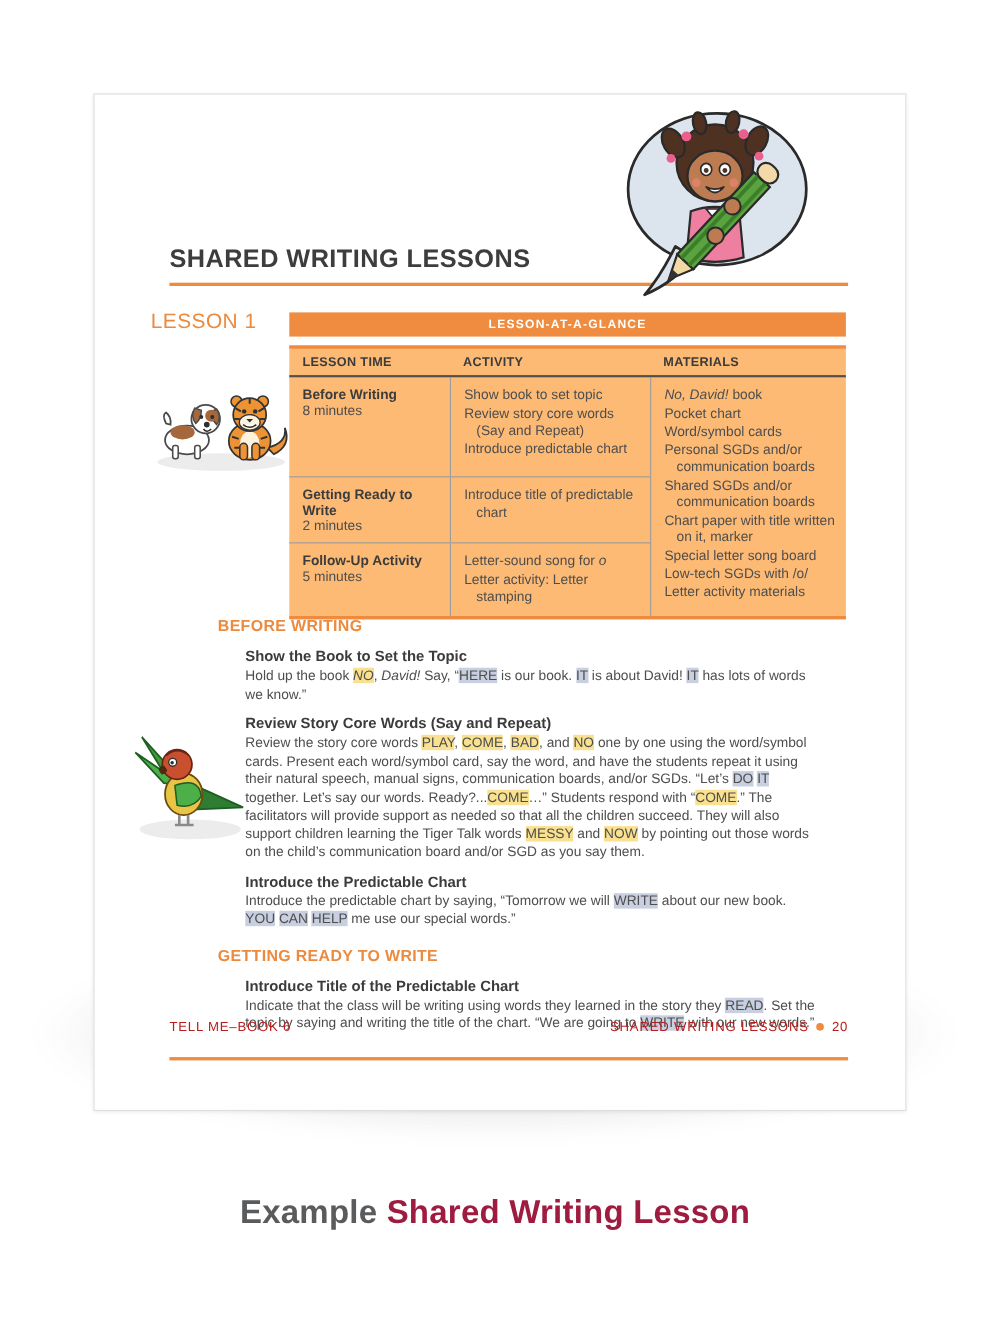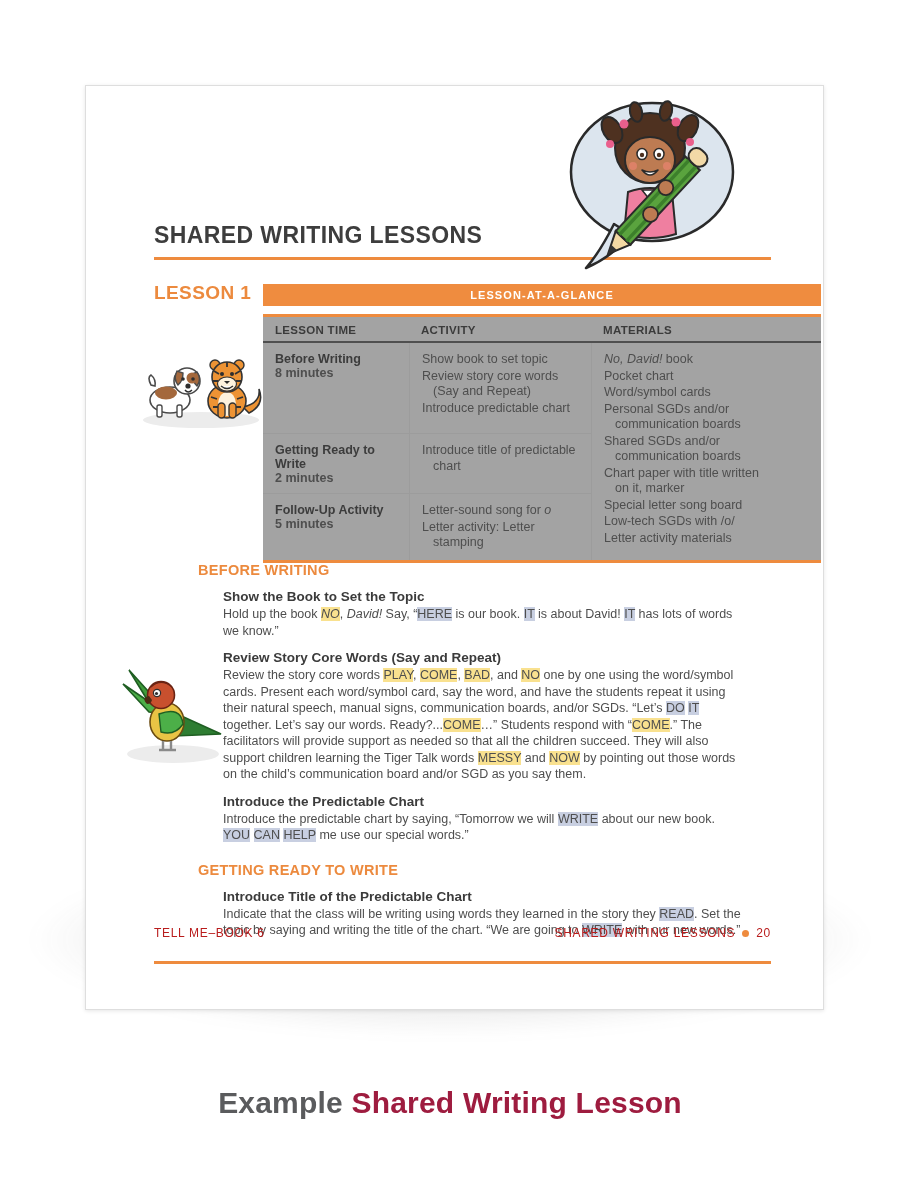--- a/index.html
+++ b/index.html
@@ -25,47 +25,47 @@
   .doc-title {
     position:absolute; left:68px; top:136px;
     font-size:23px; font-weight:bold; color:#3d3d3d; letter-spacing:0.4px;
   }
   .title-rule {
     position:absolute; left:68px; top:171px; width:617px; height:3px;
     background:#ee8b3e; z-index:1;
   }
   .girl-illo { position:absolute; left:476px; top:10px; width:176px; height:180px; z-index:2; }
   .lesson-label {
-    position:absolute; left:68px; top:196px;
-    font-size:19px; font-weight:bold; color:#ec8a3e; letter-spacing:0.4px;
-  }
-  
-  .glance { position:absolute; left:177px; top:198px; width:558px; }
+    position:absolute; left:51px; top:196px;
+    font-size:19px; font-weight:normal; color:#ec8a3e; letter-spacing:0.4px;
+  }
+  
+  .glance { position:absolute; left:177px; top:198px; width:506px; }
   .banner {
     height:22px; background:#ef8c3f; color:#ffffff;
     font-size:11px; font-weight:bold; letter-spacing:1.1px;
     display:flex; align-items:center; justify-content:center;
   }
-  .gtable { margin-top:8px; background:#a3a3a3; border-top:3px solid #ee8b3e; border-bottom:3px solid #ee8b3e; }
+  .gtable { margin-top:8px; background:#fdba74; border-top:3px solid #ee8b3e; border-bottom:3px solid #ee8b3e; }
   .ghead { display:flex; border-bottom:2px solid #4f4f4f; }
   .ghead .hcell {
     font-size:11.5px; font-weight:bold; color:#3b3b3b; letter-spacing:0.3px;
     padding:7px 12px 5px 12px; box-sizing:border-box;
   }
   .hc1 { width:146px; } .hc2 { width:182px; } .hc3 { width:178px; }
   .gbody { display:flex; }
   .gleft { width:328px; }
   .grow { display:flex; }
   .grow + .grow { border-top:1px solid #9c9c9c; }
   .gtime { width:146px; box-sizing:border-box; padding:9px 10px 8px 12px; }
   .gact  { width:182px; box-sizing:border-box; padding:9px 12px 8px 12px; border-left:1px solid #9c9c9c; }
   .gmat  { width:178px; box-sizing:border-box; padding:9px 0 10px 12px; border-left:1px solid #9c9c9c; }
   .row-1 { min-height:90px; } .row-2 { min-height:46px; } .row-3 { min-height:60px; }
   .time-title { font-size:12.5px; font-weight:bold; color:#3c3c3c; }
-  .time-detail { font-size:12.5px; color:#4e4e4e;font-weight:bold; }
+  .time-detail { font-size:12.5px; color:#4e4e4e; }
   .cell-line {
     font-size:12.5px; line-height:15.5px; color:#4e4e4e;
     padding-left:11px; text-indent:-11px; margin-bottom:1px;
   }
   
   .sections { position:absolute; left:112px; top:476px; width:546px; }
   .sec-heading {
     font-size:14.5px; font-weight:bold; color:#ec8a3e; letter-spacing:0.3px;
     margin:0 0 4px 0;
   }

